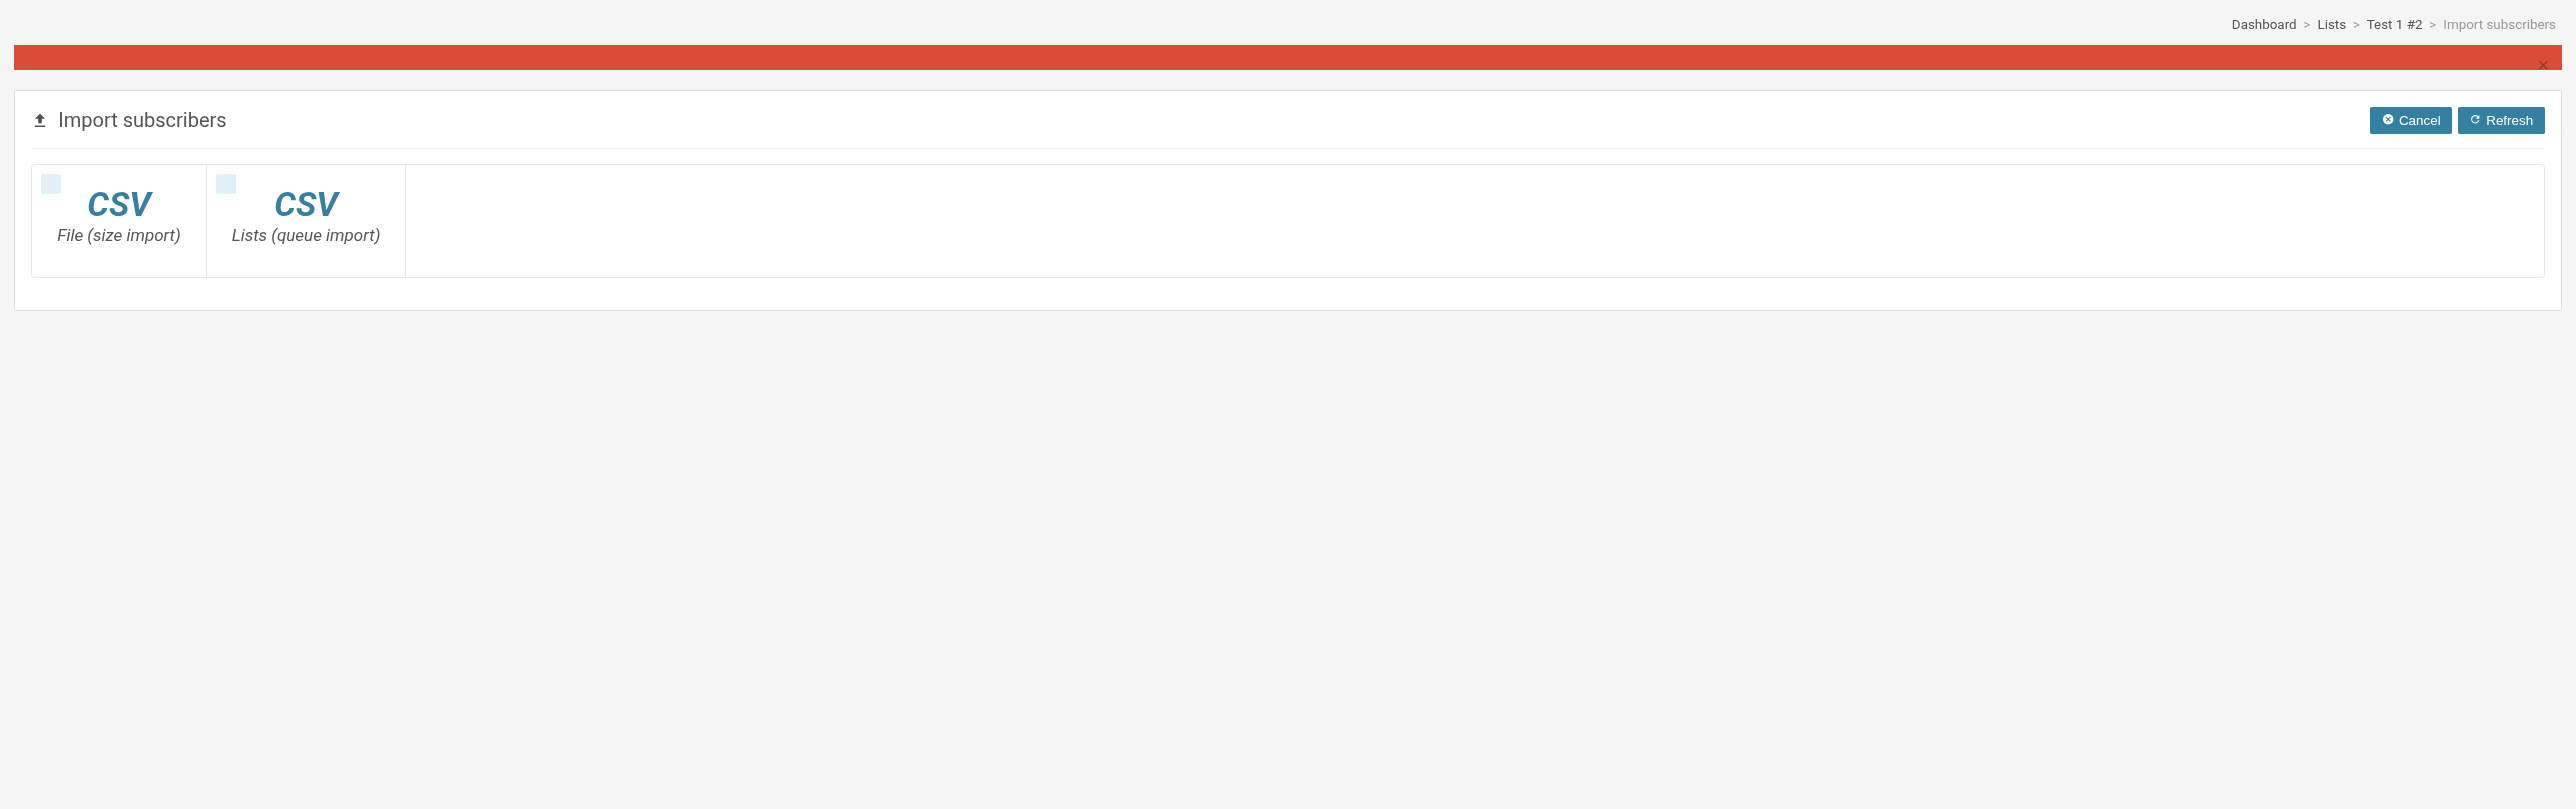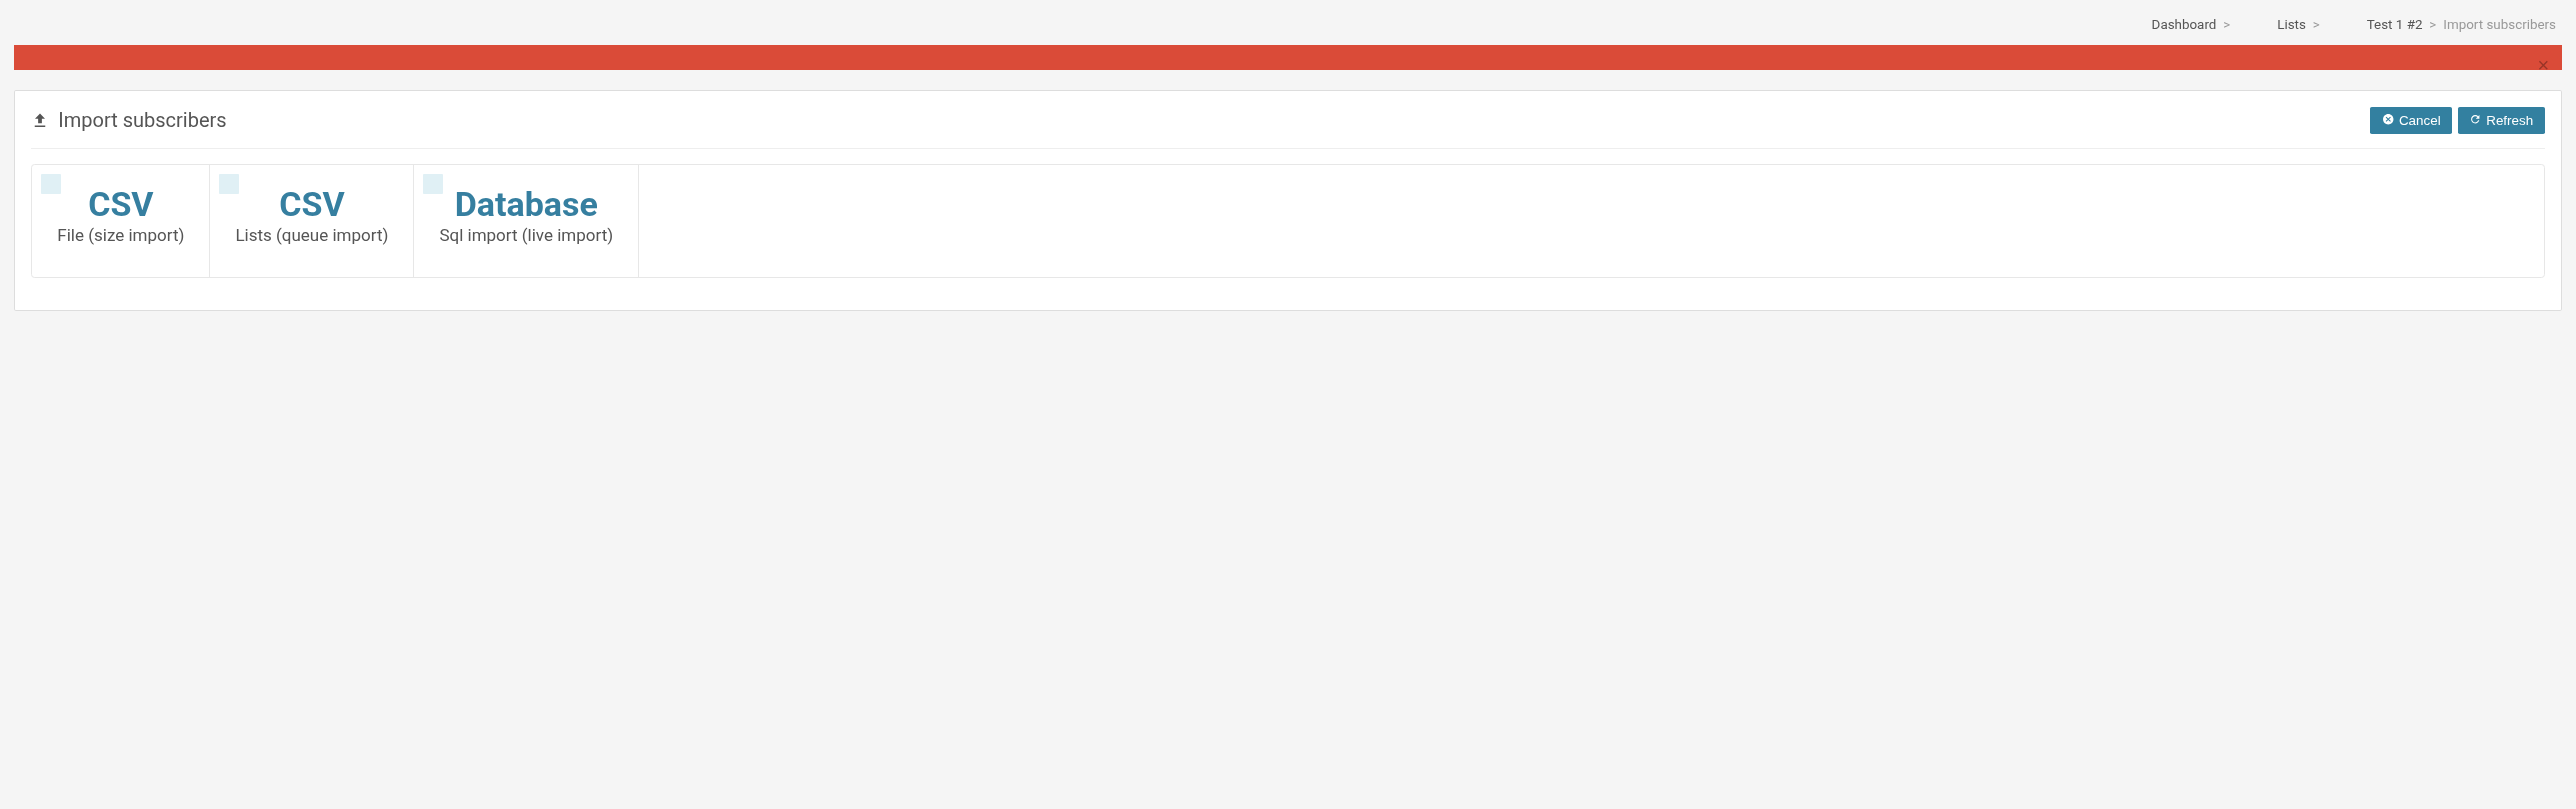--- a/index.html
+++ b/index.html
@@ -17,21 +17,20 @@
       padding: 16px 20px 12.5px;
       text-align: right;
     }
     .breadcrumb {
       font-size: 13.4px;
       color: #555;
     }
     .breadcrumb a {
       color: #555;
       text-decoration: none;
-      margin-left: 40px;
     }
     .breadcrumb .sep {
       color: #999;
       margin: 0 3.6px;
     }
     .breadcrumb .current {
       color: #999;
     }
     .alert {
       background: #da4b38;
@@ -111,20 +110,21 @@
       border-radius: 3.6px;
       overflow: hidden;
     }
     .import-card {
       flex: 0 0 auto;
       border-right: 0.9px solid #e7e7e7;
       padding: 16px 25px 32px;
       position: relative;
       text-align: center;
       cursor: pointer;
+      font-style: italic;
     }
     .import-card:last-child {
       border-right: none;
     }
     .import-card .corner-icon {
       position: absolute;
       top: 9px;
       left: 9px;
       width: 20px;
       height: 20px;
@@ -196,21 +196,16 @@
     <div class="import-card">
       <div class="corner-icon"></div>
       <div class="import-title">CSV</div>
       <div class="import-sub">File (size import)</div>
     </div>
     <div class="import-card">
       <div class="corner-icon"></div>
       <div class="import-title">CSV</div>
       <div class="import-sub">Lists (queue import)</div>
     </div>
-    <div class="import-card">
-      <div class="corner-icon"></div>
-      <div class="import-title">Database</div>
-      <div class="import-sub">Sql import (live import)</div>
-    </div>
     <div class="spacer-card"></div>
   </div>
 </div>
 
 
 </body></html>

